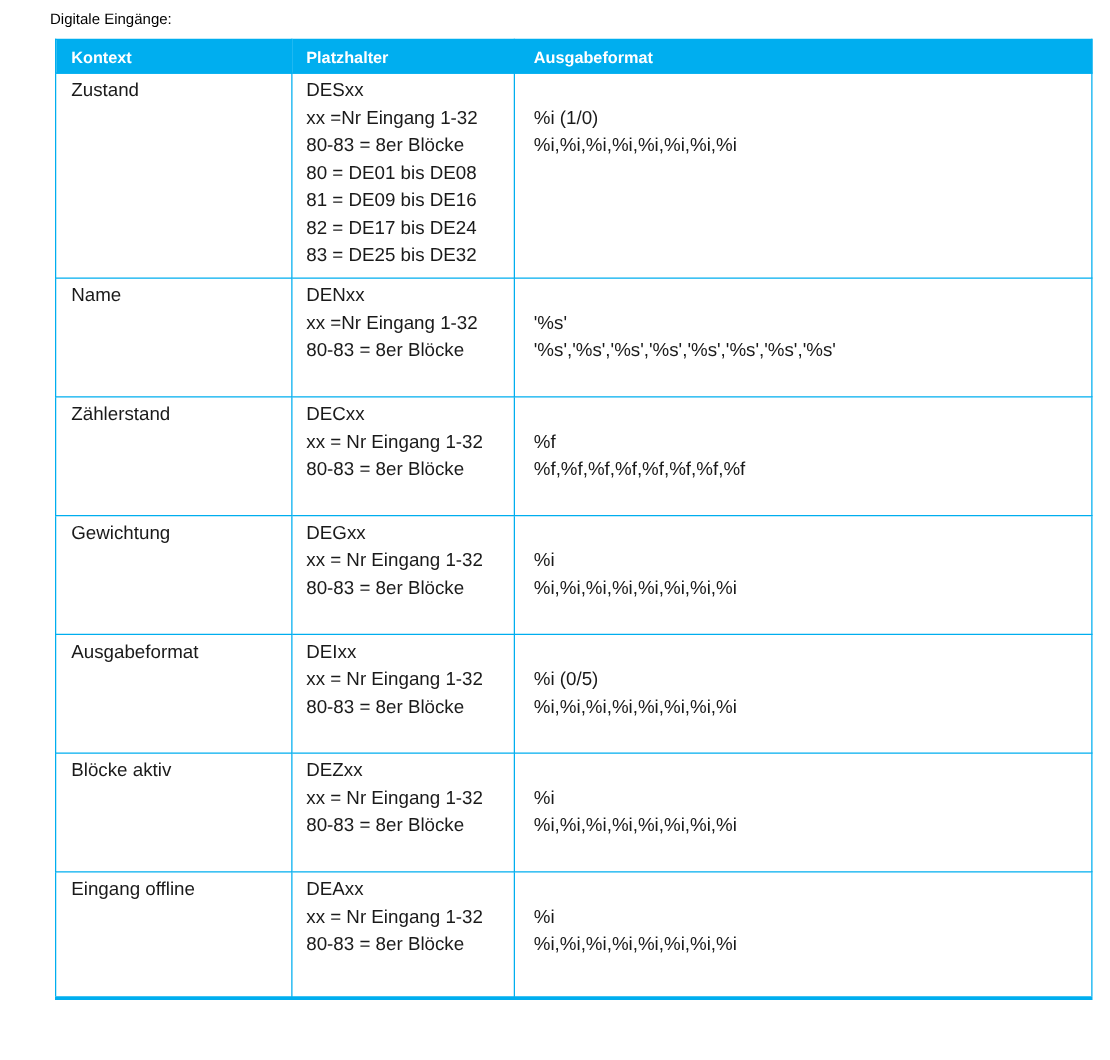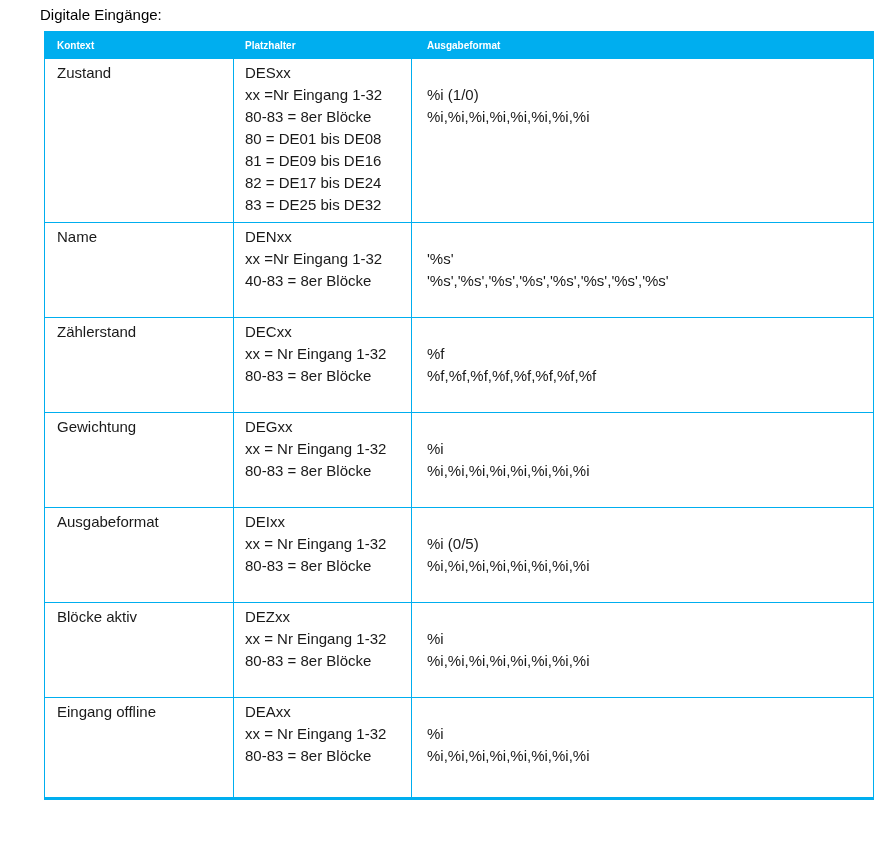--- a/index.html
+++ b/index.html
@@ -13,42 +13,42 @@
     height: 848px;
     background: #ffffff;
     font-family: "Liberation Sans", sans-serif;
     color: #1a1a1a;
     overflow: hidden;
   }
   .doc-title {
     position: absolute;
     left: 40px;
     top: 4px;
-    font-size: 15px;
+    font-size: 12px;
     line-height: 22px;
     color: #000000;
   }
   table.dt {
     position: absolute;
     left: 44px;
     top: 31px;
     width: 829px;
     border-collapse: collapse;
     table-layout: fixed;
     border: 1px solid #00AEEF;
     border-bottom: 3px solid #00AEEF;
   }
   table.dt col.c1 { width: 189px; }
   table.dt col.c2 { width: 178px; }
   table.dt col.c3 { width: 462px; }
   table.dt th {
     background: #00AEEF;
     color: #ffffff;
     font-weight: bold;
-    font-size: 10px;
+    font-size: 13px;
     text-align: left;
     height: 26px;
     padding: 0 4px 0 12px;
     vertical-align: middle;
     border: 1px solid #00AEEF;
   }
   table.dt th.h2 { padding-left: 11px; margin-top: 19px; }
   table.dt th.h3 { padding-left: 15px; }
   table.dt td {
     border: 1px solid #00AEEF;
@@ -97,21 +97,21 @@
 82 = DE17 bis DE24
 83 = DE25 bis DE32</td>
         <td class="c3td">
 %i (1/0)
 %i,%i,%i,%i,%i,%i,%i,%i</td>
       </tr>
       <tr class="r-std">
         <td>Name</td>
         <td class="c2td">DENxx
 xx =Nr Eingang 1-32
-40-83 = 8er Blöcke</td>
+80-83 = 8er Blöcke</td>
         <td class="c3td">
 '%s'
 '%s','%s','%s','%s','%s','%s','%s','%s'</td>
       </tr>
       <tr class="r-std">
         <td>Zählerstand</td>
         <td class="c2td">DECxx
 xx = Nr Eingang 1-32
 80-83 = 8er Blöcke</td>
         <td class="c3td">

